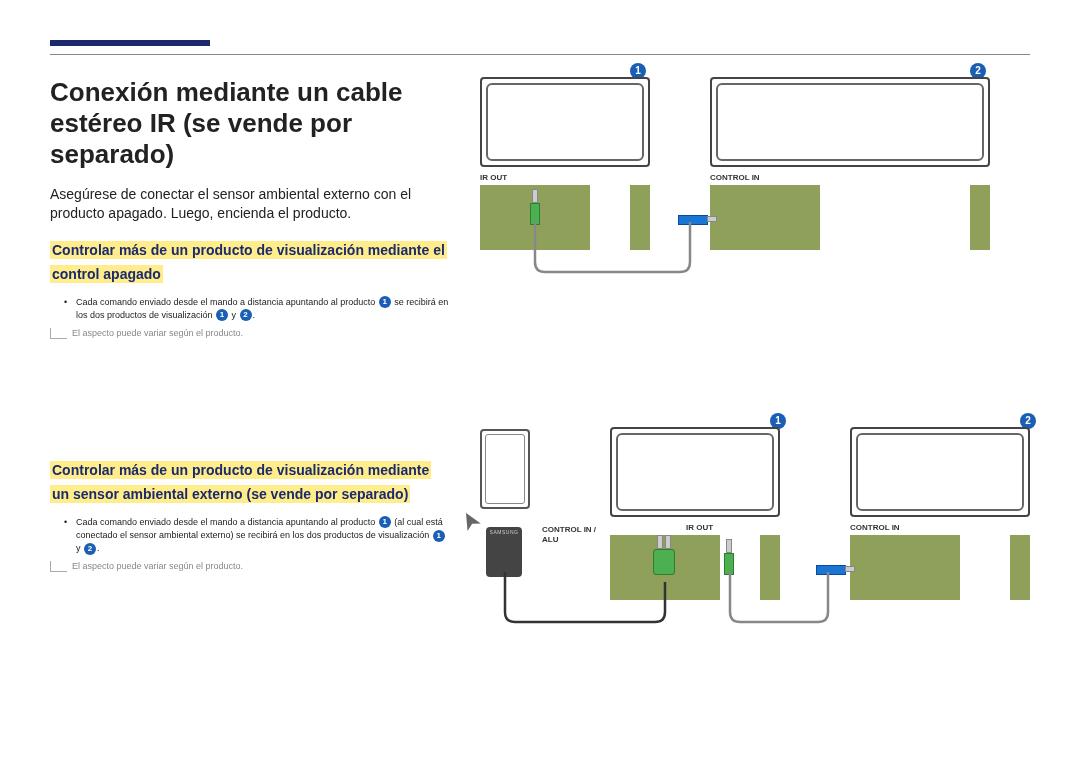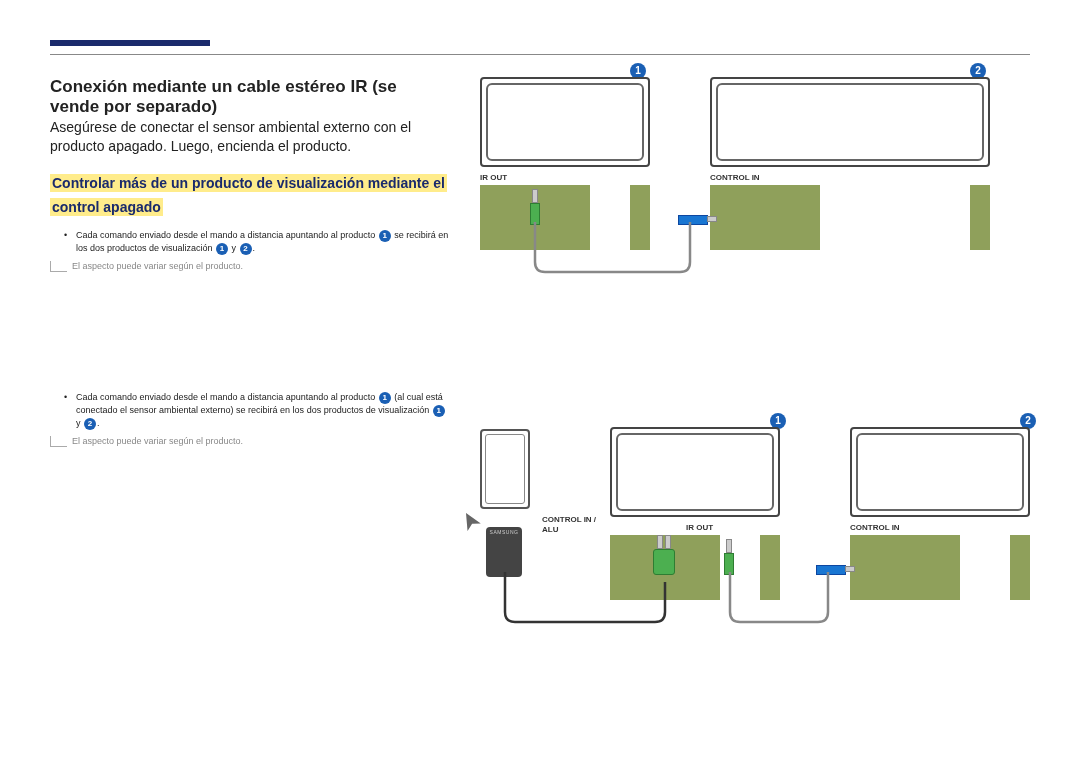--- a/index.html
+++ b/index.html
@@ -2,21 +2,21 @@
 <html><head>
 <meta charset="utf-8">
 <style>
   * { margin: 0; padding: 0; box-sizing: border-box; }
   body { font-family: Arial, Helvetica, sans-serif; background: #fff; width: 1080px; height: 763px; position: relative; padding: 40px 50px; color: #222; }
   .accent-bar { width: 160px; height: 6px; background: #1a2a6c; margin-bottom: 8px; }
   .top-rule { border: none; border-top: 1px solid #888; margin-bottom: 22px; }
   .page { display: flex; gap: 30px; }
   .left-col { flex: 0 0 400px; }
   .right-col { flex: 1; position: relative; }
-  h1 { font-size: 17px; font-weight: bold; line-height: 1.2; }
+  h1 { font-size: 26px; font-weight: bold; line-height: 1.2; margin-bottom: 14px; }
   .intro { font-size: 14px; line-height: 1.4; margin-bottom: 14px; }
   h2 { font-size: 14px; font-weight: bold; color: #1a2a6c; display: inline; line-height: 1.4; }
   .hl { background: #ffec8b; display: inline; box-decoration-break: clone; -webkit-box-decoration-break: clone; padding: 1px 2px; }
   .h2-block { margin-bottom: 10px; line-height: 1.5; }
   ul.bullets { list-style: none; margin-left: 14px; margin-bottom: 6px; }
   ul.bullets li { font-size: 9px; line-height: 1.45; margin-bottom: 6px; position: relative; padding-left: 12px; }
   ul.bullets li::before { content: "•"; position: absolute; left: 0; top: 0; }
   .note { font-size: 9px; color: #888; margin-left: 0; margin-top: 4px; margin-bottom: 10px; position: relative; padding-left: 22px; }
   .note::before { content: ""; position: absolute; left: 0; top: 0; width: 16px; height: 10px; border-left: 1px solid #aaa; border-bottom: 1px solid #aaa; }
   .circ { display: inline-block; width: 12px; height: 12px; border-radius: 50%; background: #1a5fb4; color: #fff; font-size: 8px; line-height: 12px; text-align: center; vertical-align: middle; margin: 0 1px; font-weight: bold;}
@@ -63,20 +63,23 @@
       <h2><span class="hl">Controlar más de un producto de visualización mediante el control apagado</span></h2>
     </div>
     <ul class="bullets">
       <li>
         <span>Cada comando enviado desde el mando a distancia apuntando al producto </span><span class="circ">1</span><span> se recibirá en los dos productos de visualización </span><span class="circ">1</span><span> y </span><span class="circ">2</span><span>.</span>
       </li>
     </ul>
     <div class="note">El aspecto puede variar según el producto.</div>
 
     <div class="section2">
+      <div class="h2-block">
+        <h2><span class="hl">Controlar más de un producto de visualización mediante un sensor ambiental externo (se vende por separado)</span></h2>
+      </div>
       <ul class="bullets">
         <li>
           <span>Cada comando enviado desde el mando a distancia apuntando al producto </span><span class="circ">1</span><span> (al cual está conectado el sensor ambiental externo) se recibirá en los dos productos de visualización </span><span class="circ">1</span><span> y </span><span class="circ">2</span><span>.</span>
         </li>
       </ul>
       <div class="note">El aspecto puede variar según el producto.</div>
     </div>
   </div>
 
   <div class="right-col">
@@ -121,21 +124,21 @@
         <div class="ir-inner"></div>
       </div>
       <div class="arrow" style="left:-20px; top:90px;">➤</div>
       <div class="ir-adapter" style="left:6px; top:110px;">
         <div style="position:absolute; top:2px; left:0; right:0; text-align:center; color:#ccc; font-size:5px; letter-spacing:0.5px;">SAMSUNG</div>
       </div>
 
       <div class="monitor" style="left:130px; top:10px; width:170px; height:90px;">
         <div class="mon-bezel"></div>
       </div>
-      <div class="port-label" style="left:62px; top:98px; width:60px; line-height:1.2;">CONTROL IN / ALU</div>
+      <div class="port-label" style="left:62px; top:108px; width:60px; line-height:1.2;">CONTROL IN / ALU</div>
       <div class="port-box" style="left:130px; top:118px; width:110px; height:65px;"></div>
       <div class="side-box" style="left:280px; top:118px; width:20px; height:65px;"></div>
       <div class="port-label" style="left:206px; top:106px;">IR OUT</div>
 
       <div class="multi-jack" style="left:170px; top:118px;">
         <div class="mj-tips">
             <span class="mj-tip"></span>
             <span class="mj-tip"></span>
           </div>
         <div class="mj-body"></div>

